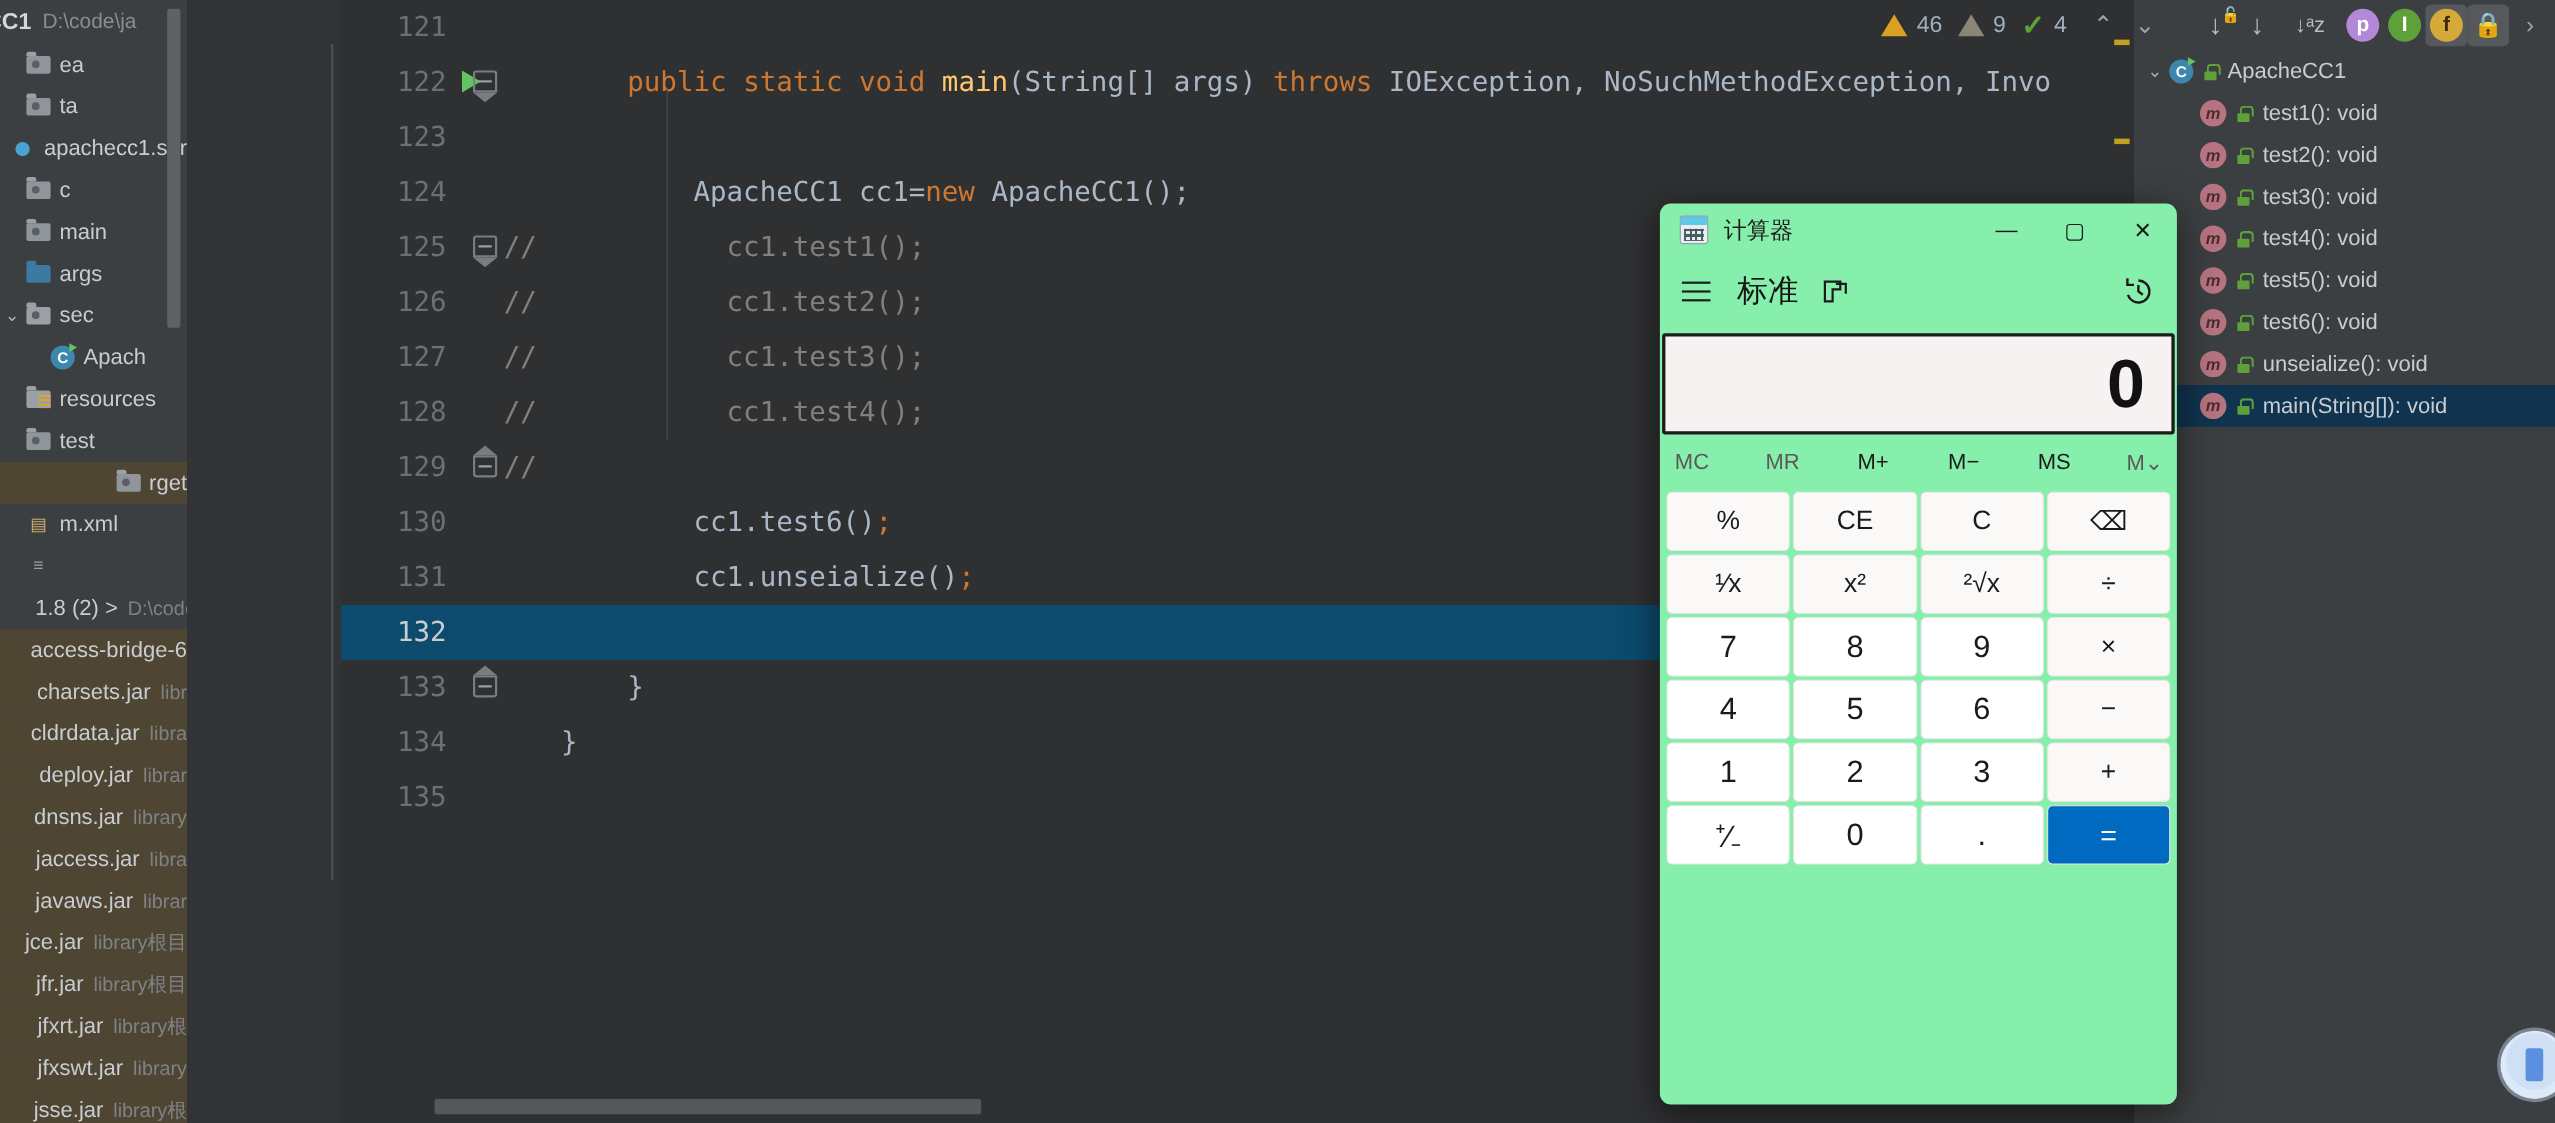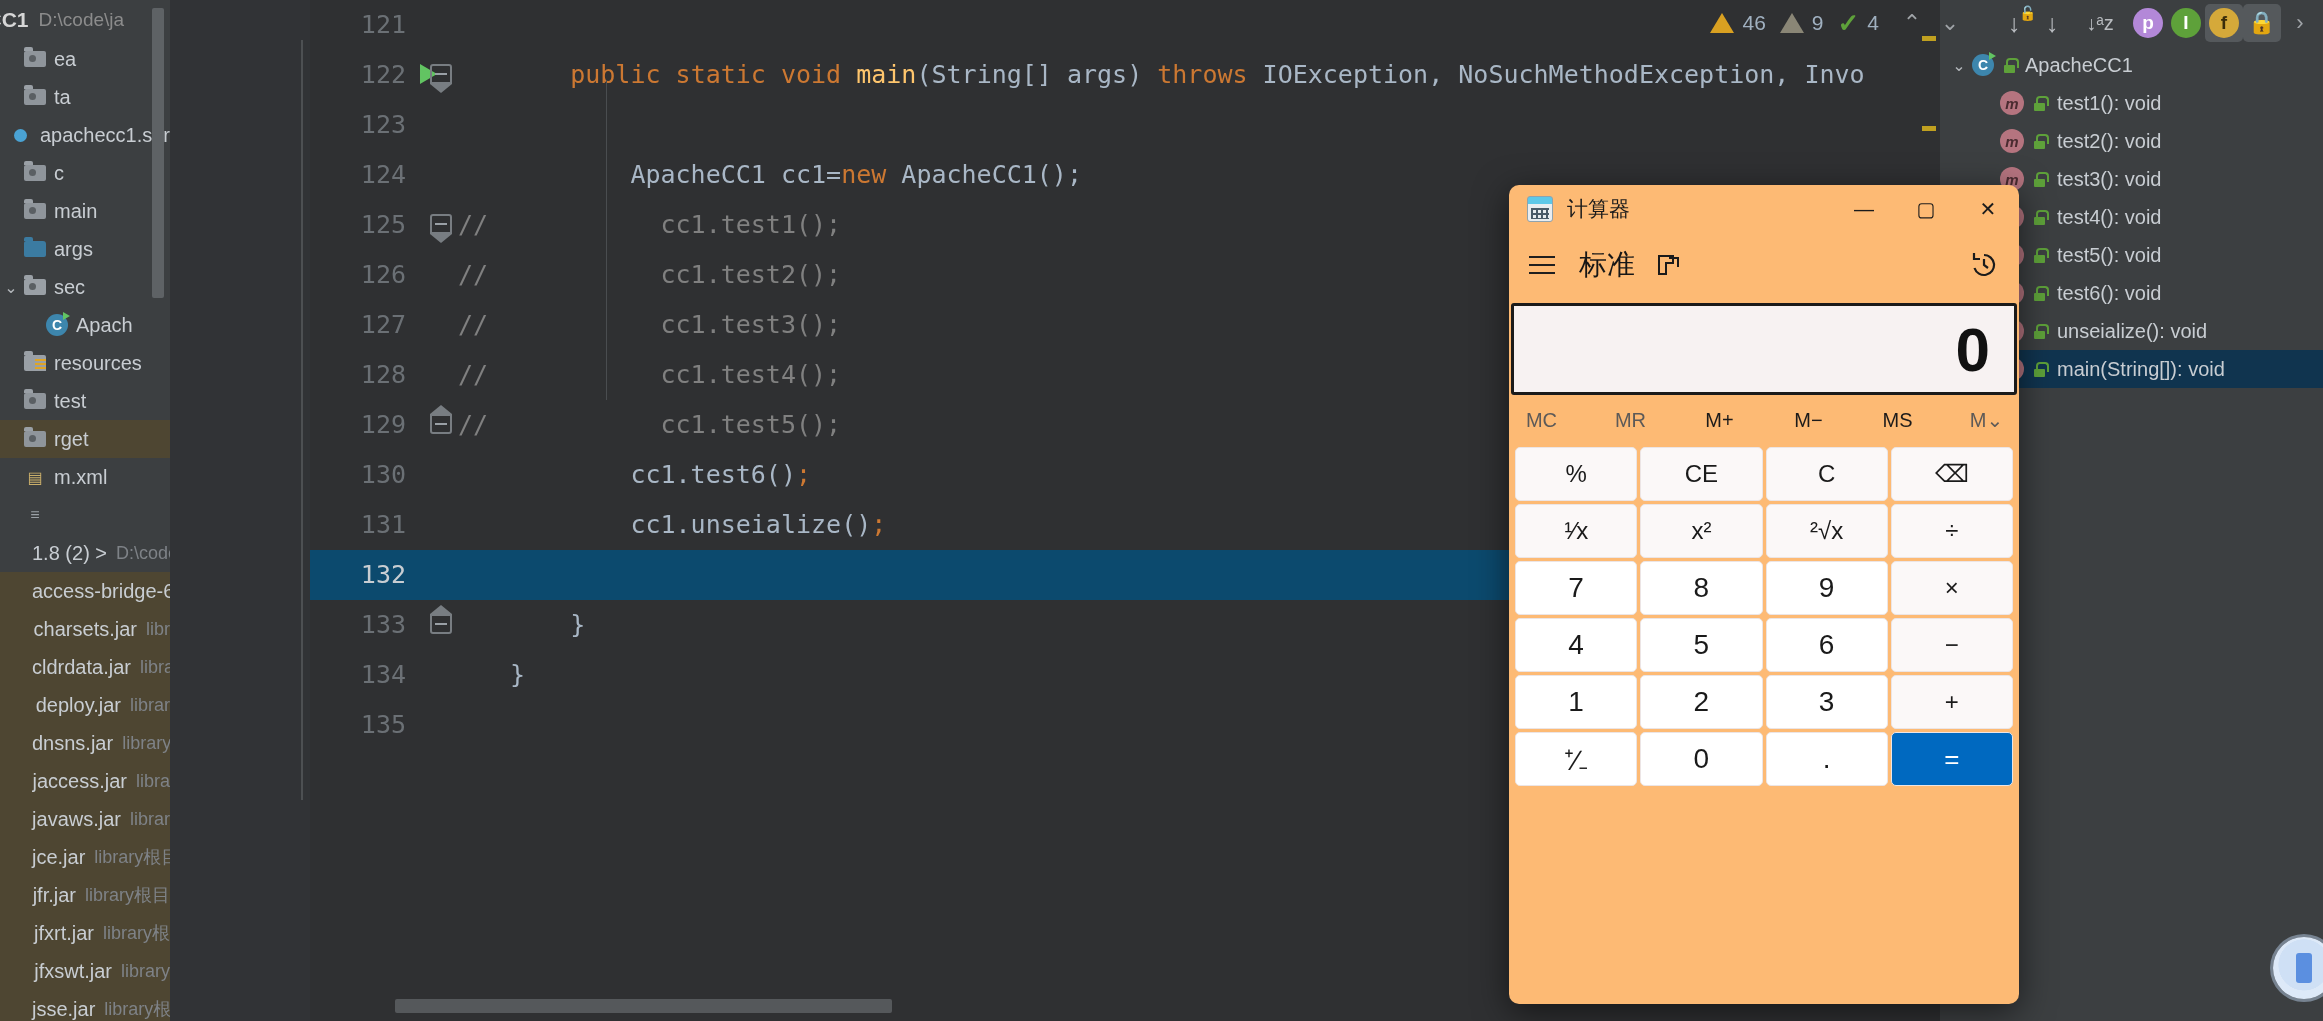--- a/index.html
+++ b/index.html
@@ -24,21 +24,21 @@
     margin-left: -38px;
   }
   .proj-name { color: #d6d6d6; font-size: 21px; font-weight: bold; }
   .proj-path { color: #8c8c8c; font-size: 19px; margin-left: 10px; }
 
   .tree-row {
     height: 38px; display: flex; align-items: center;
     white-space: nowrap; color: #c8cdd2; font-size: 20px;
     padding-left: 0; position: relative;
   }
-  .tree-row.sel-brown { background: #4e4632; }
+  .tree-row.sel-brown { background: #4e4632; justify-content: flex-end; }
   .tree-row .lbl { white-space: nowrap; }
   .tree-row .dim { color: #7e8287; font-size: 18px; margin-left: 9px; }
 
   .chev { width: 22px; display:inline-block; color:#b0b4b8; font-size:16px; text-align:center; }
   .ico { width: 26px; height: 20px; display:inline-flex; align-items:center; justify-content:center; margin-right:6px; flex:none;}
 
   .folder-blue { width:22px; height:16px; background:#3b7ba1; border-radius:2px 3px 2px 2px; position:relative; }
   .folder-blue:before { content:''; position:absolute; left:0; top:-4px; width:9px; height:4px; background:#3b7ba1; border-radius:2px 2px 0 0;}
   .folder-gray { width:22px; height:16px; background:#9aa0a6; border-radius:2px; position:relative;}
   .folder-gray:before { content:''; position:absolute; left:0; top:-4px; width:9px; height:4px; background:#9aa0a6; border-radius:2px 2px 0 0;}
@@ -123,22 +123,22 @@
   }
   .tb-item { display:flex; align-items:center; gap:8px; margin-right:14px; color:#a0b0c0; font-size:21px; }
   .warn-tri { width:0;height:0;border-left:12px solid transparent;border-right:12px solid transparent;}
   .icon-btn { width:38px;height:38px;display:flex;align-items:center;justify-content:center;border-radius:5px;}
   .icon-btn.active { background:#55595c; }
   .circ { width:30px;height:30px;border-radius:50%;display:flex;align-items:center;justify-content:center;
      font-size:19px; color:#fff; font-weight:bold;}
 
   
   .calc {
-    position:absolute; left:1509px; top:185px; width:510px; height:819px;
-    background:#fdba74; border-radius:10px;
+    position:absolute; left:1509px; top:185px; width:470px; height:819px;
+    background:#86efac; border-radius:10px;
     box-shadow: 0 8px 34px rgba(0,0,0,.55);
     overflow:hidden;
     font-family:"Liberation Sans", sans-serif;
   }
   .calc-title {
     height:48px; display:flex; align-items:center; padding-left:18px;
   }
   .calc-ic {
     width:26px;height:26px;border-radius:3px;
     background:linear-gradient(to bottom,#5ec8e8 0 30%, #e9edf0 30% 100%);
@@ -406,21 +406,21 @@
     <div class="fold-line" style="top:40px;height:760px;"></div>
     <div id="codelines" class="code-area">
         <div class="line"><span class="ln">121</span><span style="margin-left:200px"></span></div>
         <div class="line"><span class="ln">122</span><span class="gutter-run"></span><span class="fold minus" style="left:120px;top:14px;"></span><span style="margin-left:200px"><span class="pn">    </span><span class="kw">public static void </span><span class="meth">main</span><span class="pn">(String[] args) </span><span class="kw">throws </span><span class="pn">IOException, NoSuchMethodException, Invo</span></span></div>
         <div class="line"><span class="ln">123</span><span style="margin-left:200px"></span></div>
         <div class="line"><span class="ln">124</span><span style="margin-left:200px"><span class="pn">        ApacheCC1 cc1=</span><span class="kw">new </span><span class="pn">ApacheCC1();</span></span></div>
         <div class="line"><span class="ln">125</span><span class="fold minus" style="left:120px;top:14px;"></span><span style="position:absolute;left:148px;color:#808080;font-family:'DejaVu Sans Mono',monospace;font-size:25px;">//</span><span style="margin-left:200px"><span class="cmt">          cc1.test1();</span></span></div>
         <div class="line"><span class="ln">126</span><span style="position:absolute;left:148px;color:#808080;font-family:'DejaVu Sans Mono',monospace;font-size:25px;">//</span><span style="margin-left:200px"><span class="cmt">          cc1.test2();</span></span></div>
         <div class="line"><span class="ln">127</span><span style="position:absolute;left:148px;color:#808080;font-family:'DejaVu Sans Mono',monospace;font-size:25px;">//</span><span style="margin-left:200px"><span class="cmt">          cc1.test3();</span></span></div>
         <div class="line"><span class="ln">128</span><span style="position:absolute;left:148px;color:#808080;font-family:'DejaVu Sans Mono',monospace;font-size:25px;">//</span><span style="margin-left:200px"><span class="cmt">          cc1.test4();</span></span></div>
-        <div class="line"><span class="ln">129</span><span class="fold up" style="left:120px;top:14px;"></span><span style="position:absolute;left:148px;color:#808080;font-family:'DejaVu Sans Mono',monospace;font-size:25px;">//</span><span style="margin-left:200px"><span class="cmt">          cc1.test5();</span></span></div>
+        <div class="line"><span class="ln">129</span><span class="fold up" style="left:120px;top:14px;"></span><span style="position:absolute;left:148px;color:#808080;font-family:'DejaVu Sans Mono',monospace;font-size:25px;">//</span></div>
         <div class="line"><span class="ln">130</span><span style="margin-left:200px"><span class="pn">        cc1.test6()</span><span class="sc">;</span></span></div>
         <div class="line"><span class="ln">131</span><span style="margin-left:200px"><span class="pn">        cc1.unseialize()</span><span class="sc">;</span></span></div>
         <div class="line current"><span class="ln">132</span><span style="margin-left:200px"></span></div>
         <div class="line"><span class="ln">133</span><span class="fold up" style="left:120px;top:14px;"></span><span style="margin-left:200px"><span class="pn">    }</span></span></div>
         <div class="line"><span class="ln">134</span><span style="margin-left:200px"><span class="pn">}</span></span></div>
         <div class="line"><span class="ln">135</span><span style="margin-left:200px"></span></div>
       </div>
     <div class="indent-guide" style="left:436px;top:80px;height:320px;"></div>
     <div class="hscroll"></div>
     <div class="stripe" style="top:36px;background:#c0a020;"></div>

